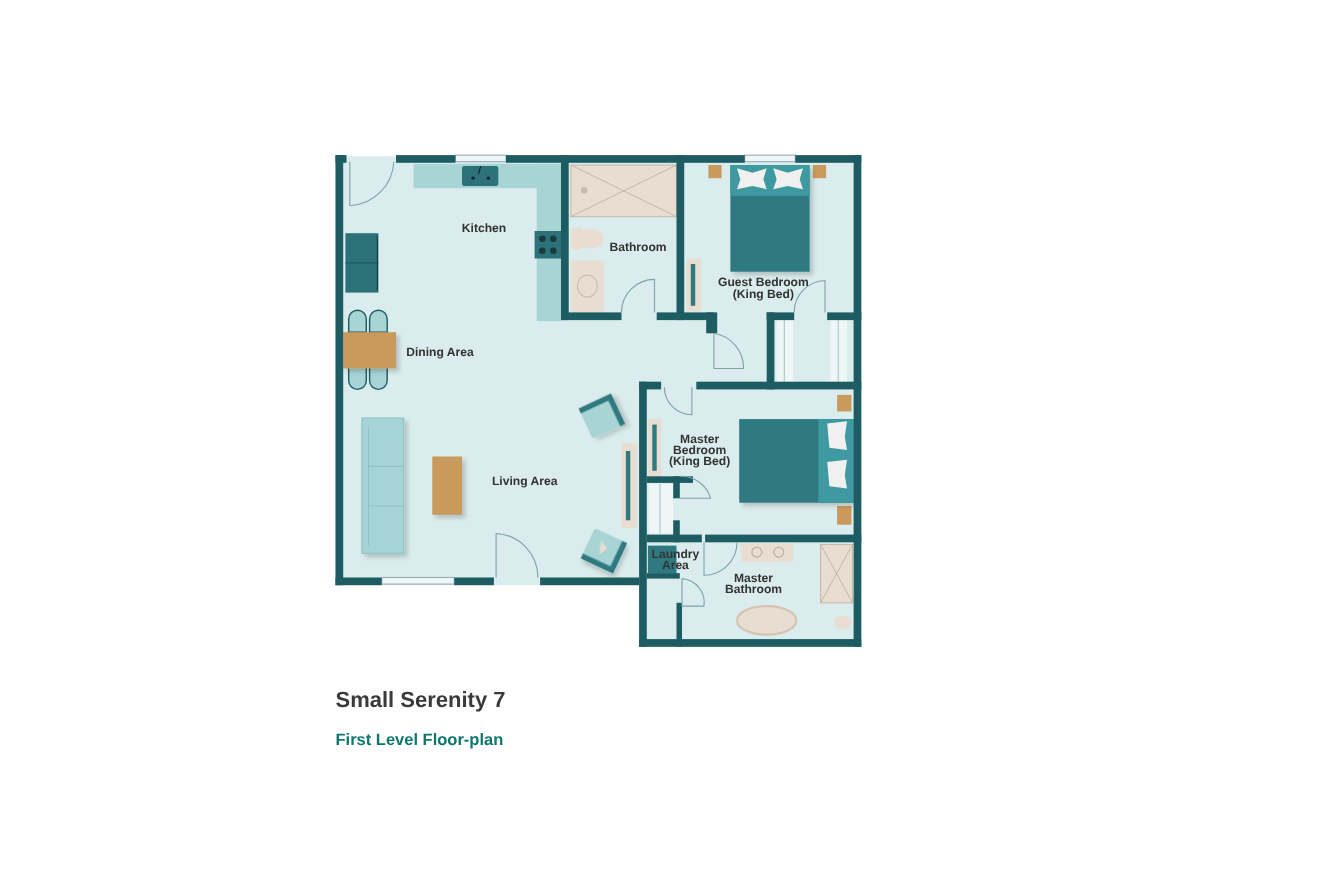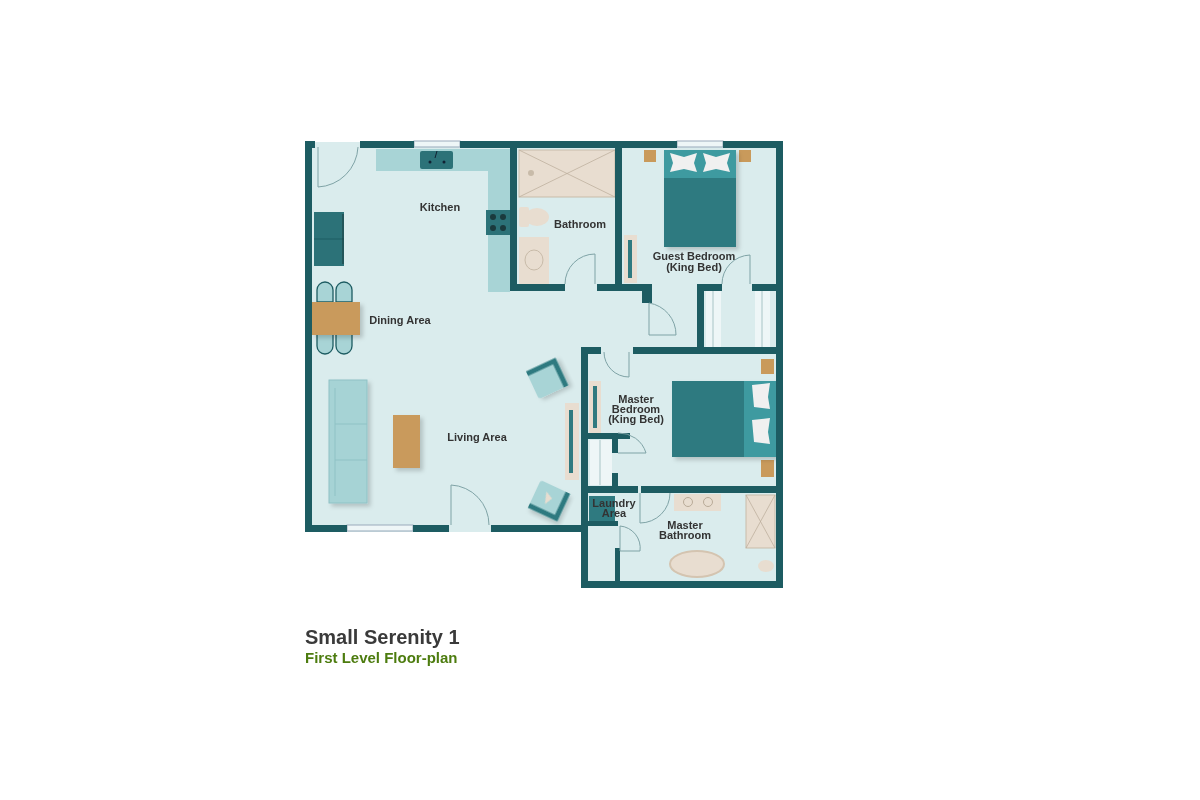--- a/index.html
+++ b/index.html
@@ -1,20 +1,20 @@
 <!DOCTYPE html>
 <html><head>
   <meta charset="utf-8">
   <style>
     html, body { margin:0; padding:0; background:#ffffff; }
     body { width:1200px; height:800px; position:relative; overflow:hidden; font-family:"Liberation Sans", sans-serif; }
     #plan { position:absolute; left:0; top:0; width:1200px; height:800px; }
     .room-label { font-family:"Liberation Sans", sans-serif; font-weight:bold; font-size:11px; fill:#333333; }
     .title { position:absolute; left:305px; top:626px; font-family:"Liberation Sans", sans-serif; font-weight:bold; font-size:20px; color:#3a3a3a; line-height:22px; }
-    .subtitle { position:absolute; left:305px; top:649px; font-family:"Liberation Sans", sans-serif; font-weight:bold; font-size:15px; color:#4d7c0f; line-height:18px; }
+    .subtitle { position:absolute; left:305px; top:664px; font-family:"Liberation Sans", sans-serif; font-weight:bold; font-size:15px; color:#0f766e; line-height:18px; }
   </style>
 </head>
 <body>
 
 <svg id="plan" viewBox="0 0 1200 800" xmlns="http://www.w3.org/2000/svg">
   <defs>
     <filter id="sh" x="-20%" y="-20%" width="150%" height="150%">
       <feDropShadow dx="3" dy="3" stdDeviation="2" flood-color="#000" flood-opacity="0.18"></feDropShadow>
     </filter>
   </defs>
@@ -216,14 +216,14 @@
     <text class="room-label" x="636" y="403" text-anchor="middle">Master</text>
     <text class="room-label" x="636" y="413" text-anchor="middle">Bedroom</text>
     <text class="room-label" x="636" y="423" text-anchor="middle">(King Bed)</text>
     <text class="room-label" x="614" y="507" text-anchor="middle">Laundry</text>
     <text class="room-label" x="614" y="517" text-anchor="middle">Area</text>
     <text class="room-label" x="685" y="529" text-anchor="middle">Master</text>
     <text class="room-label" x="685" y="539" text-anchor="middle">Bathroom</text>
   </g>
 </svg>
 
-<div class="title">Small Serenity 1</div>
+<div class="title">Small Serenity 7</div>
 <div class="subtitle">First Level Floor-plan</div>
 
 </body></html>

